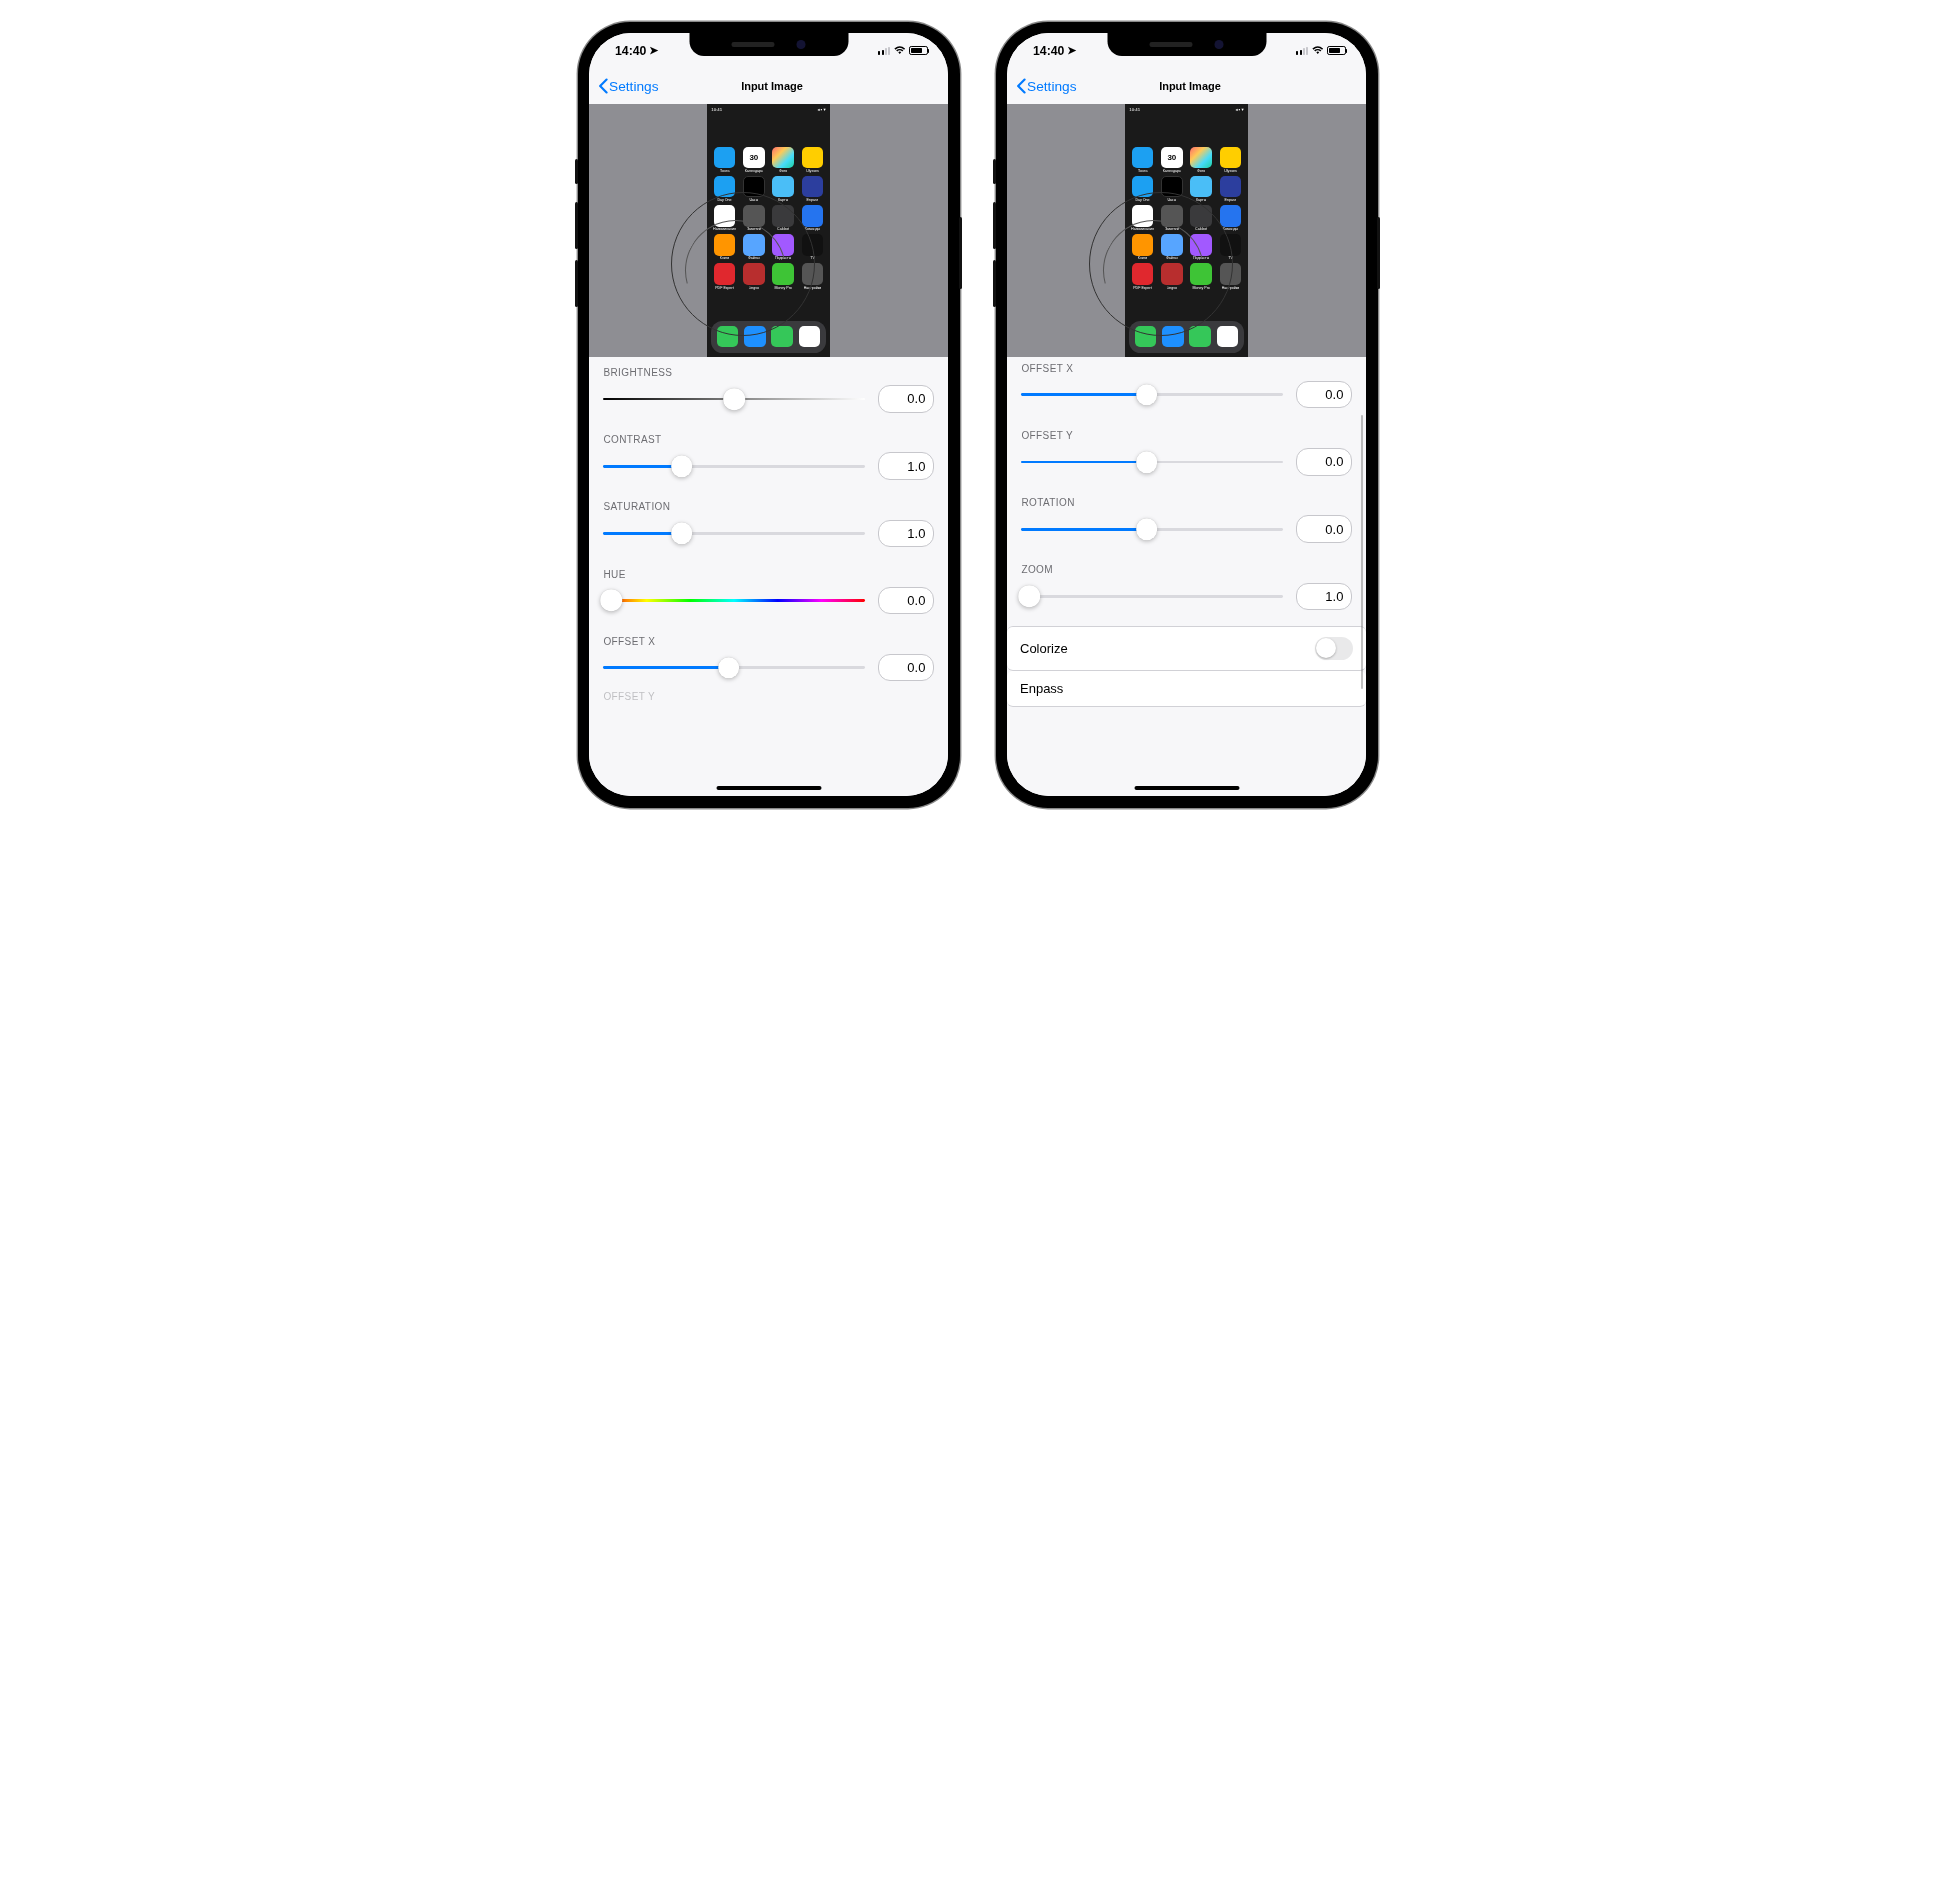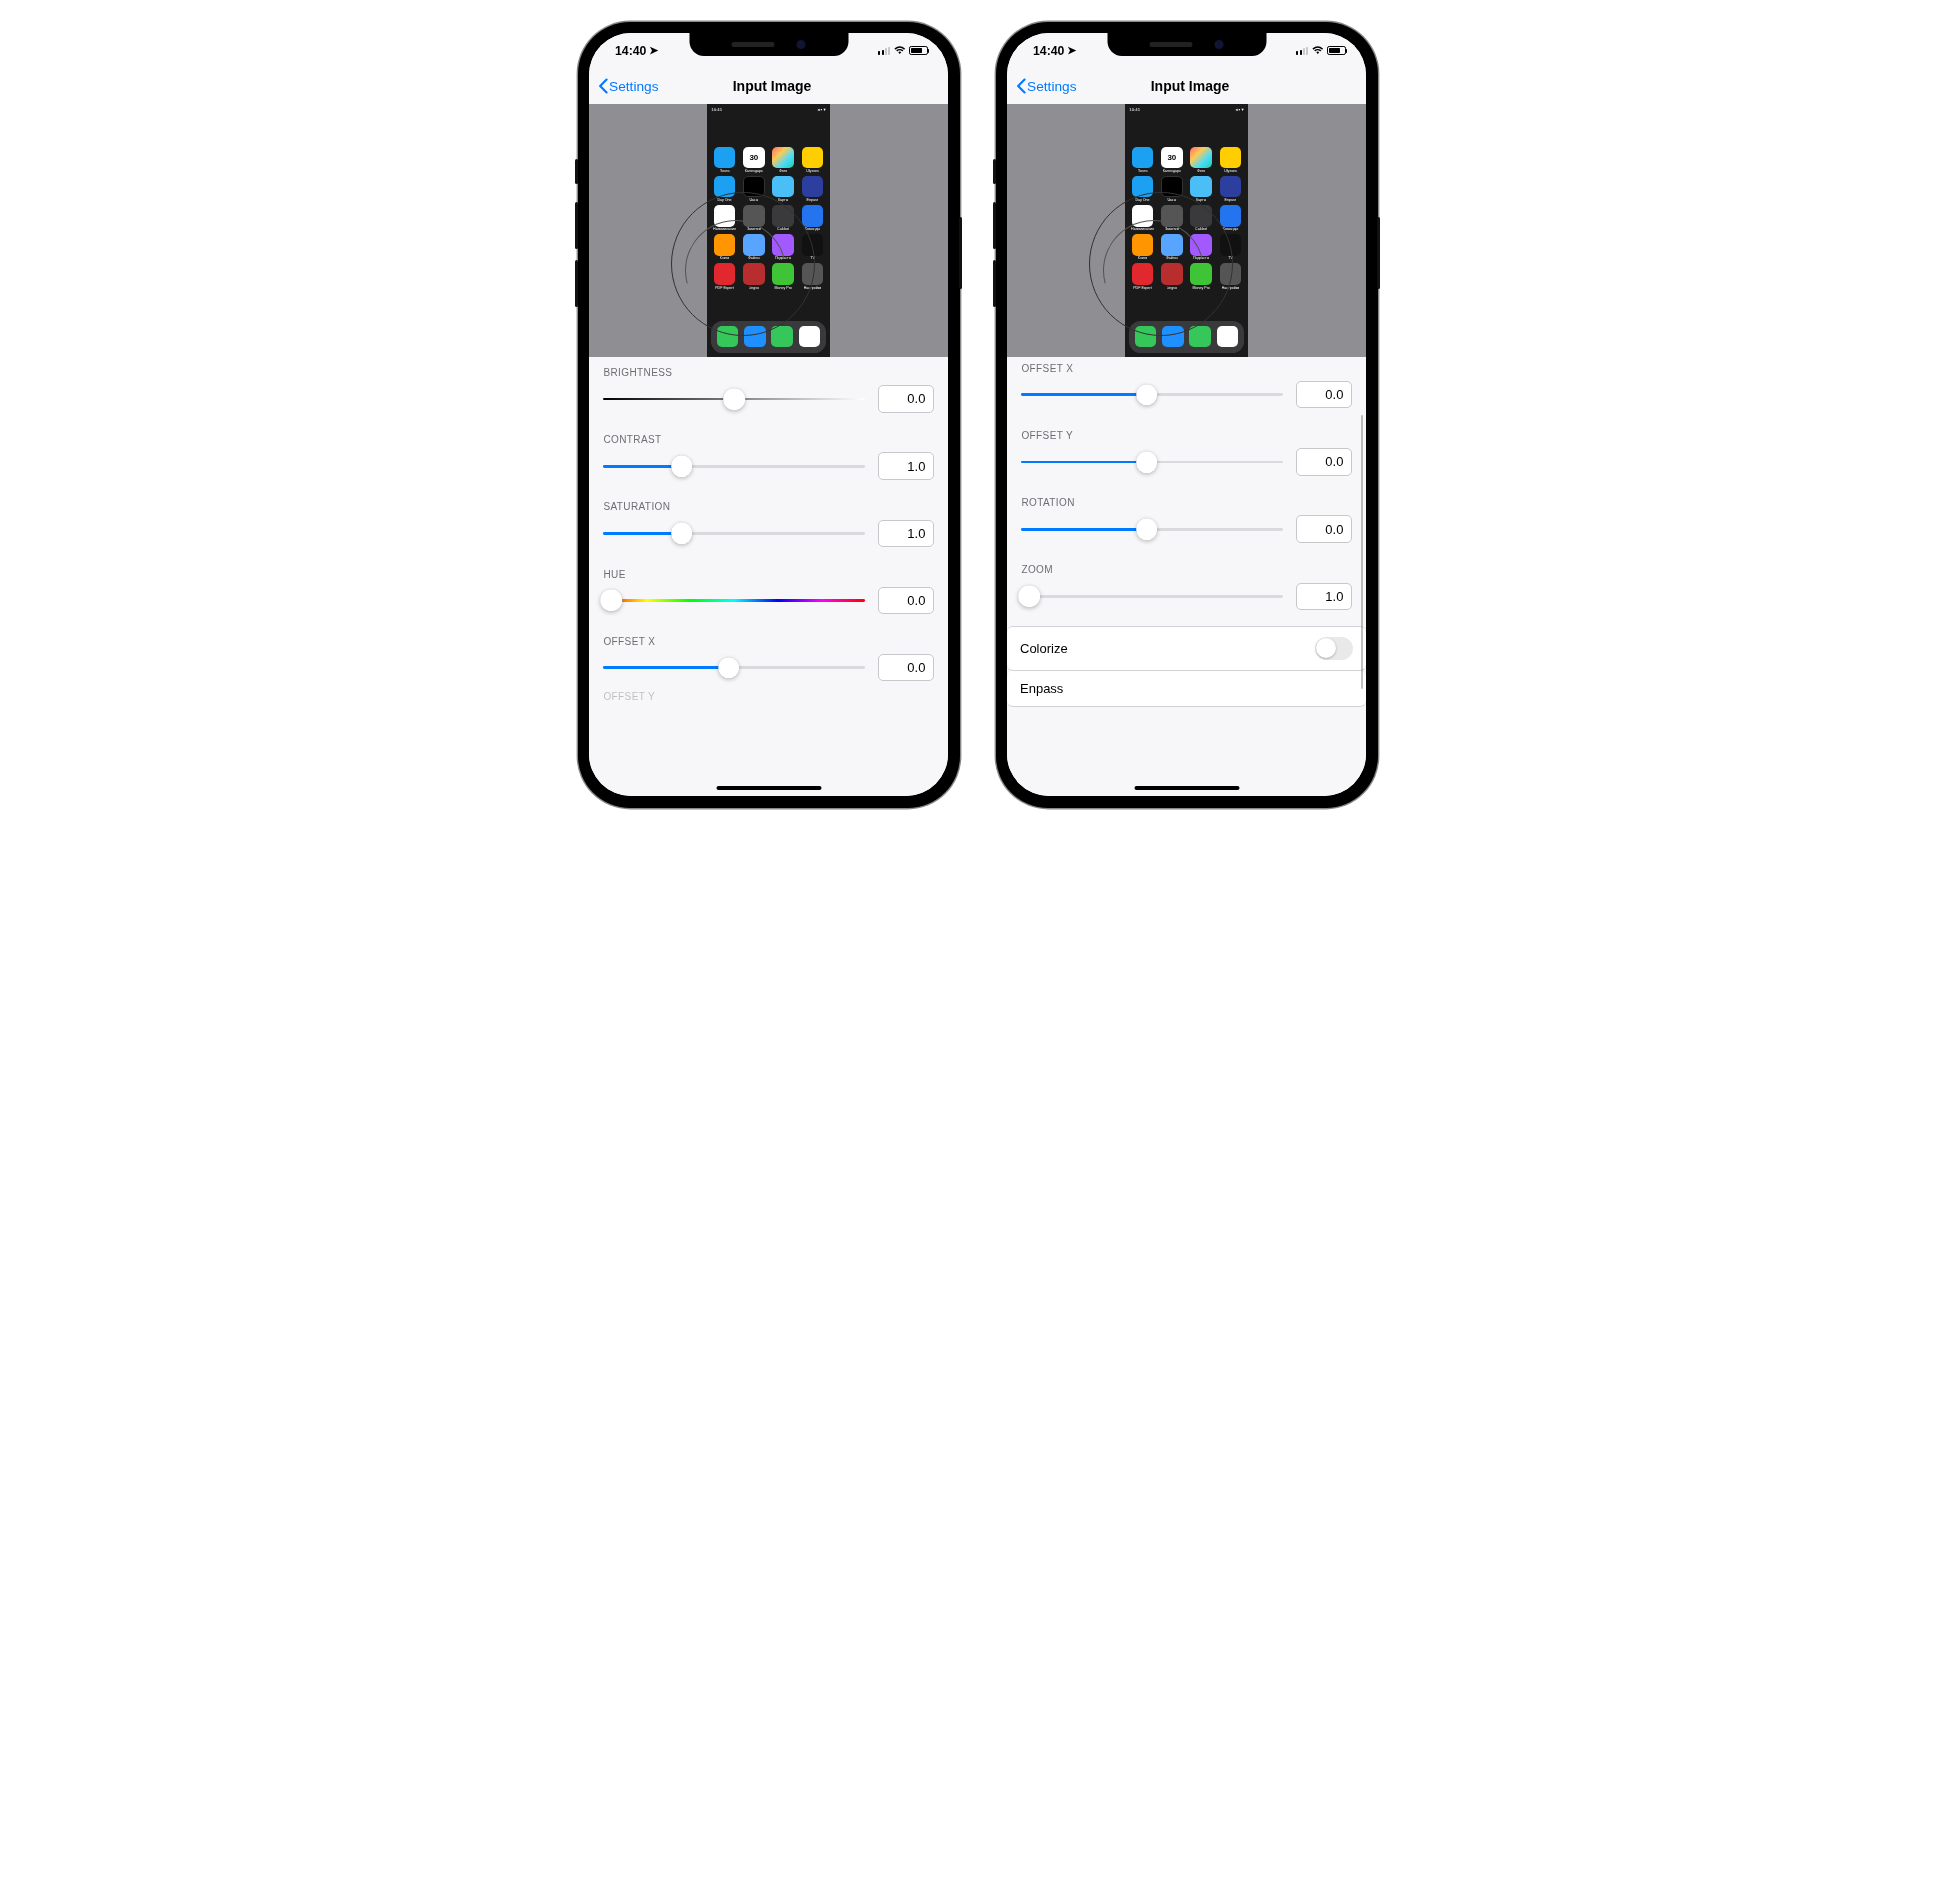--- a/index.html
+++ b/index.html
@@ -73,21 +73,21 @@
   .status-right { display:flex; align-items:center; gap:3.6px;}
   .nav-bar {
     height: 36px;
     display: flex;
     align-items: center;
     position: relative;
     background:#f7f7f9;
     padding: 0 8.7px;
   }
   .back-btn { display:flex; align-items:center; color:#007aff; font-size:13.7px; gap:1.4px;}
-  .nav-title { position:absolute; left:7px; right:0; text-align:center; font-size:14px; font-weight:600; pointer-events:none;}
+  .nav-title { position:absolute; left:7px; right:0; text-align:center; font-size:11px; font-weight:600; pointer-events:none;}
   .preview {
     height: 253px;
     background: #8e8e93;
     display:flex;
     align-items:center;
     justify-content:center;
     overflow:hidden;
   }
   .preview-inner {
     width: 123px;
@@ -139,21 +139,21 @@
     background:#fff;
     border-radius:50%;
     transform:translate(-50%,-50%);
     box-shadow:0 1.4px 4.3px rgba(0,0,0,0.25), 0 0 0.7px rgba(0,0,0,0.2);
   }
   .value-box {
     width:56px;
     height:27.4px;
     background:#fff;
     border:0.7px solid #c7c7cc;
-    border-radius:5px;
+    border-radius:12px;
     display:flex;
     align-items:center;
     justify-content:flex-end;
     padding-right:7.2px;
     font-size:13px;
   }
   .list-row {
     background:#fff;
     border-top:0.7px solid #d1d1d6;
     border-bottom:0.7px solid #d1d1d6;

